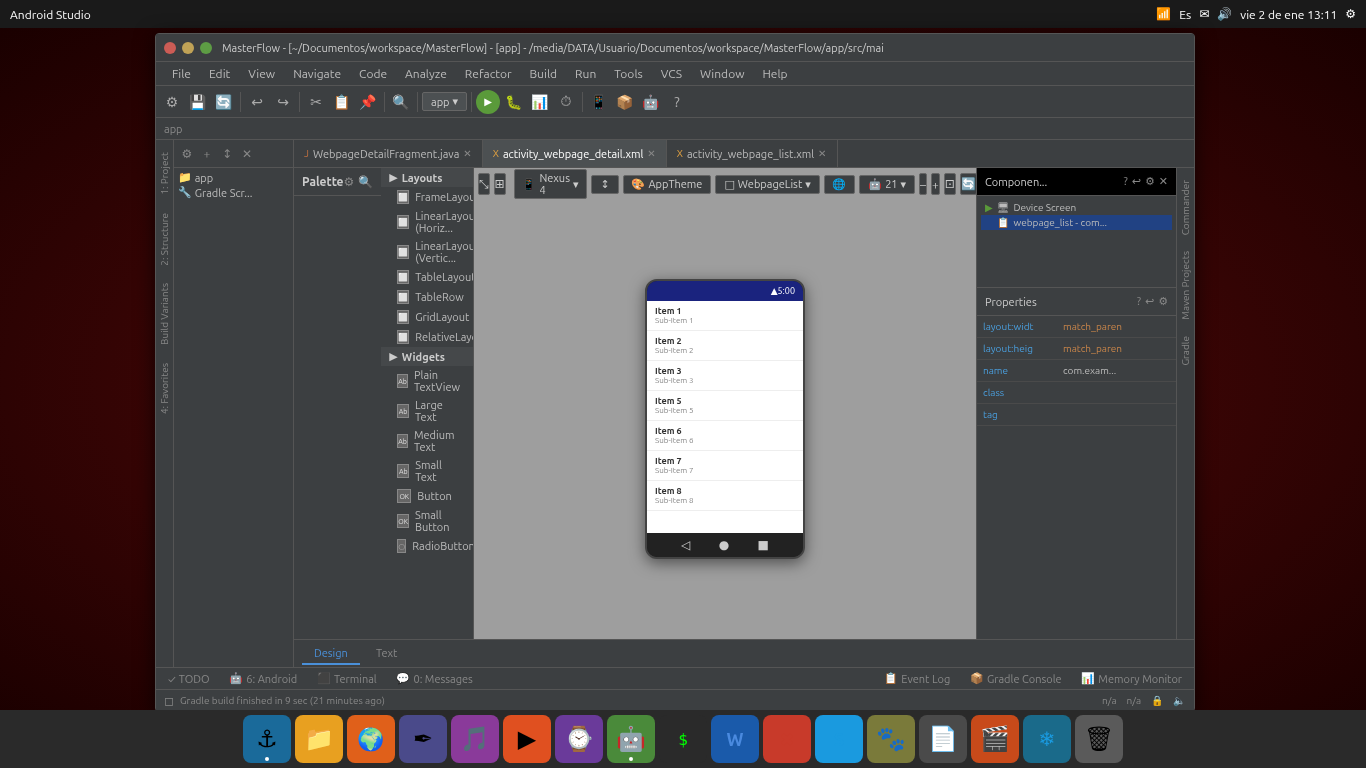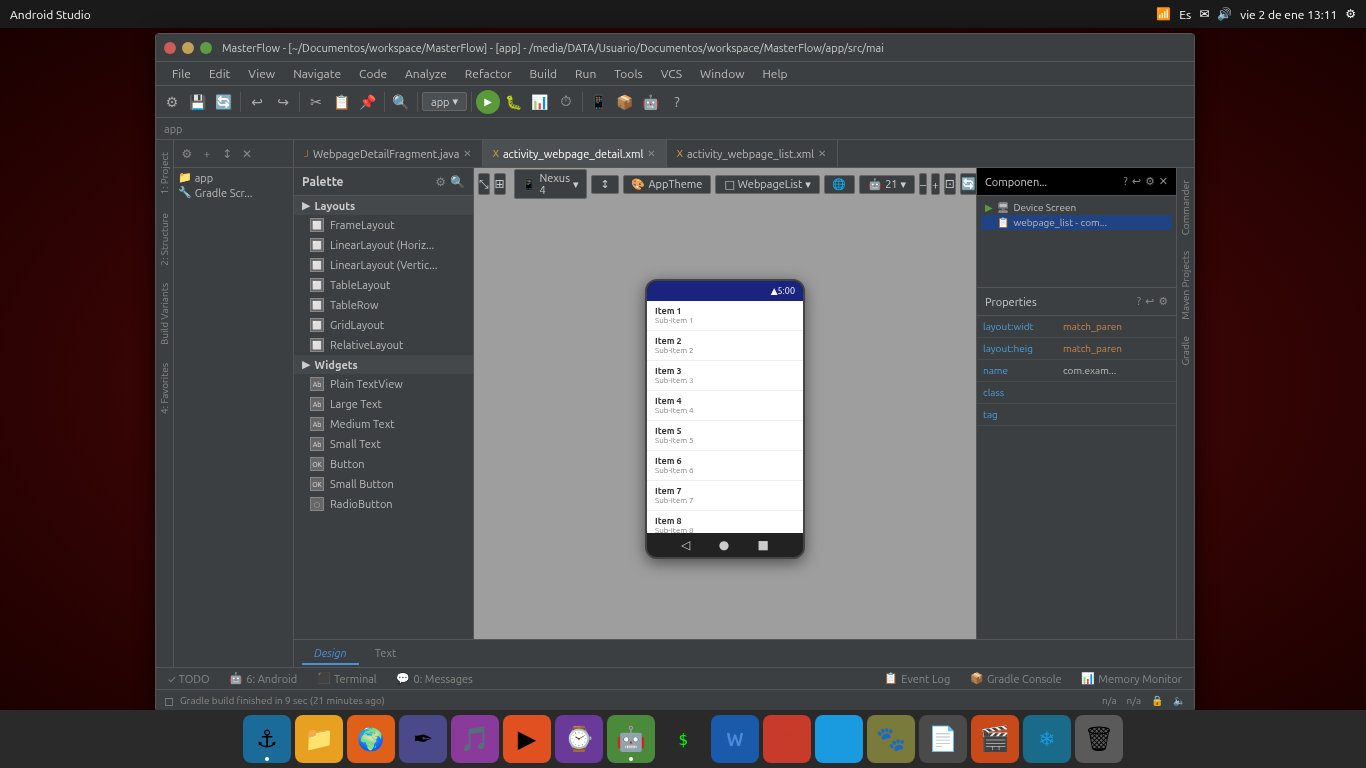--- a/index.html
+++ b/index.html
@@ -144,21 +144,21 @@
     .editor-tab .tab-close { color: #888; font-size: 10px; }
 
     
     #designer-container {
       flex: 1; display: flex; overflow: hidden;
     }
 
     
     #palette-panel {
       width: 180px; background: #3c3f41; border-right: 1px solid #555;
-      display: flex; flex-direction: column; flex-shrink: 0;
+      display: flex; flex-direction: row; flex-shrink: 0;
     }
     #palette-header {
       height: 28px; background: #3c3f41; border-bottom: 1px solid #555;
       display: flex; align-items: center; justify-content: space-between;
       padding: 0 8px;
     }
     #palette-header span { color: #ccc; font-size: 12px; font-weight: bold; }
     #palette-list { flex: 1; overflow: auto; }
     .palette-section {
       display: flex; align-items: center; gap: 4px;
@@ -227,21 +227,21 @@
     
     #designer-bottom-tabs {
       height: 28px; background: #3c3f41; border-top: 1px solid #555;
       display: flex; align-items: center; padding: 0 8px; gap: 4px;
       flex-shrink: 0;
     }
     .design-tab {
       padding: 4px 12px; color: #888; font-size: 11px; cursor: pointer;
       border-bottom: 2px solid transparent;
     }
-    .design-tab.active { color: #4a90d9; border-bottom: 2px solid #4a90d9; font-style: italic; }
+    .design-tab.active { color: #4a90d9; border-bottom: 2px solid #4a90d9; }
 
     
     #properties-panel {
       width: 200px; background: #3c3f41; border-left: 1px solid #555;
       display: flex; flex-direction: column; flex-shrink: 0;
     }
     #component-panel {
       height: 120px; border-bottom: 1px solid #555;
       display: flex; flex-direction: column;
     }
@@ -577,24 +577,20 @@
                 </div>
                 <div class="list-item-row">
                   <div class="list-item-title">Item 2</div>
                   <div class="list-item-sub">Sub-Item 2</div>
                 </div>
                 <div class="list-item-row">
                   <div class="list-item-title">Item 3</div>
                   <div class="list-item-sub">Sub-Item 3</div>
                 </div>
                 <div class="list-item-row">
-                  <div class="list-item-title">Item 4</div>
-                  <div class="list-item-sub">Sub-Item 4</div>
-                </div>
-                <div class="list-item-row">
                   <div class="list-item-title">Item 5</div>
                   <div class="list-item-sub">Sub-Item 5</div>
                 </div>
                 <div class="list-item-row">
                   <div class="list-item-title">Item 6</div>
                   <div class="list-item-sub">Sub-Item 6</div>
                 </div>
                 <div class="list-item-row">
                   <div class="list-item-title">Item 7</div>
                   <div class="list-item-sub">Sub-Item 7</div>

